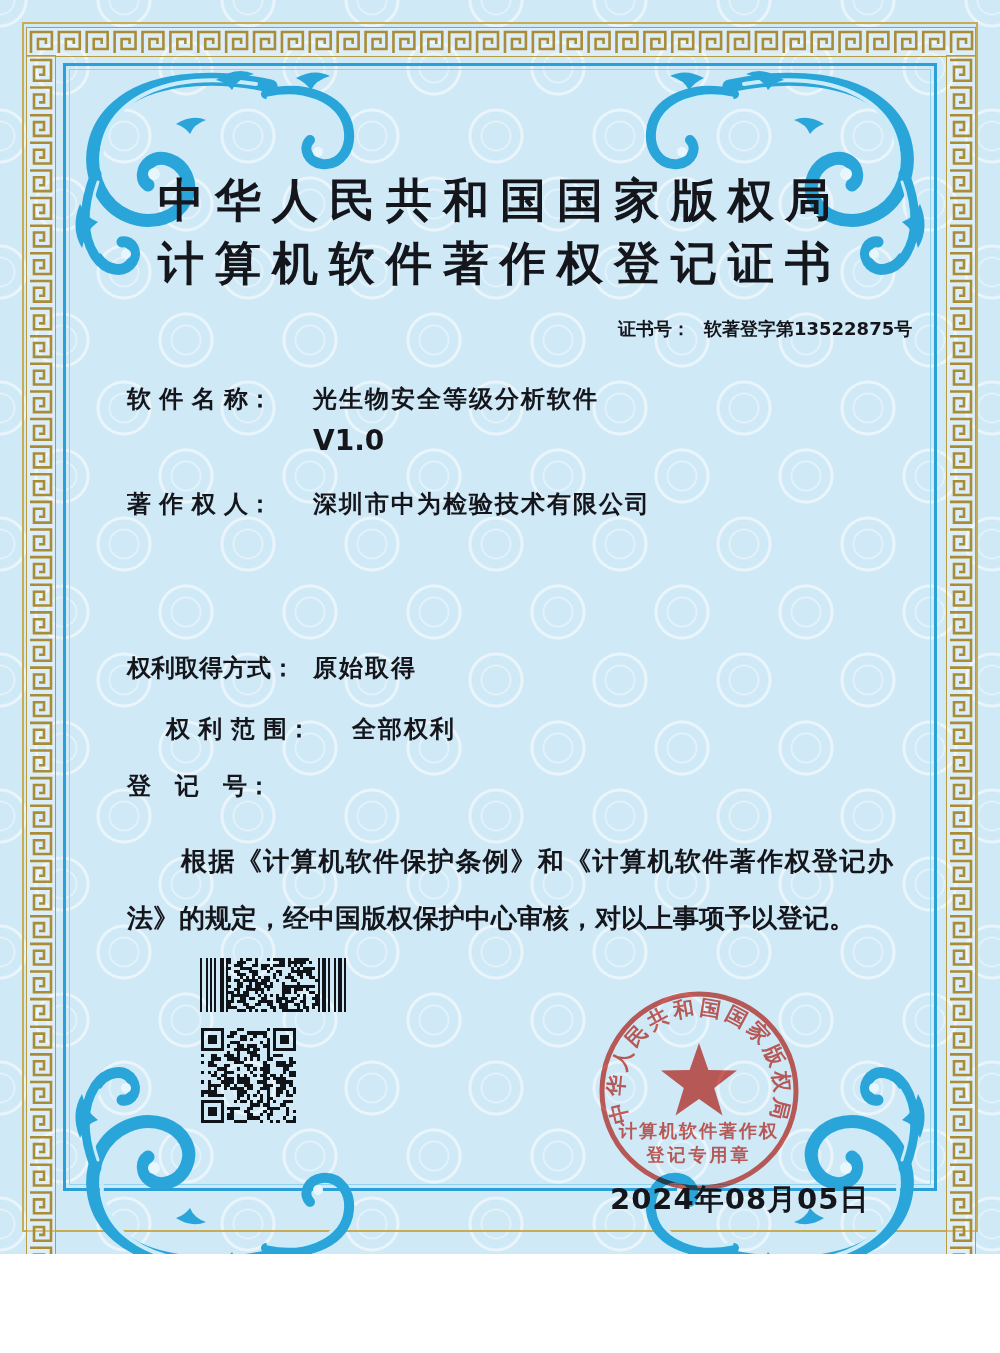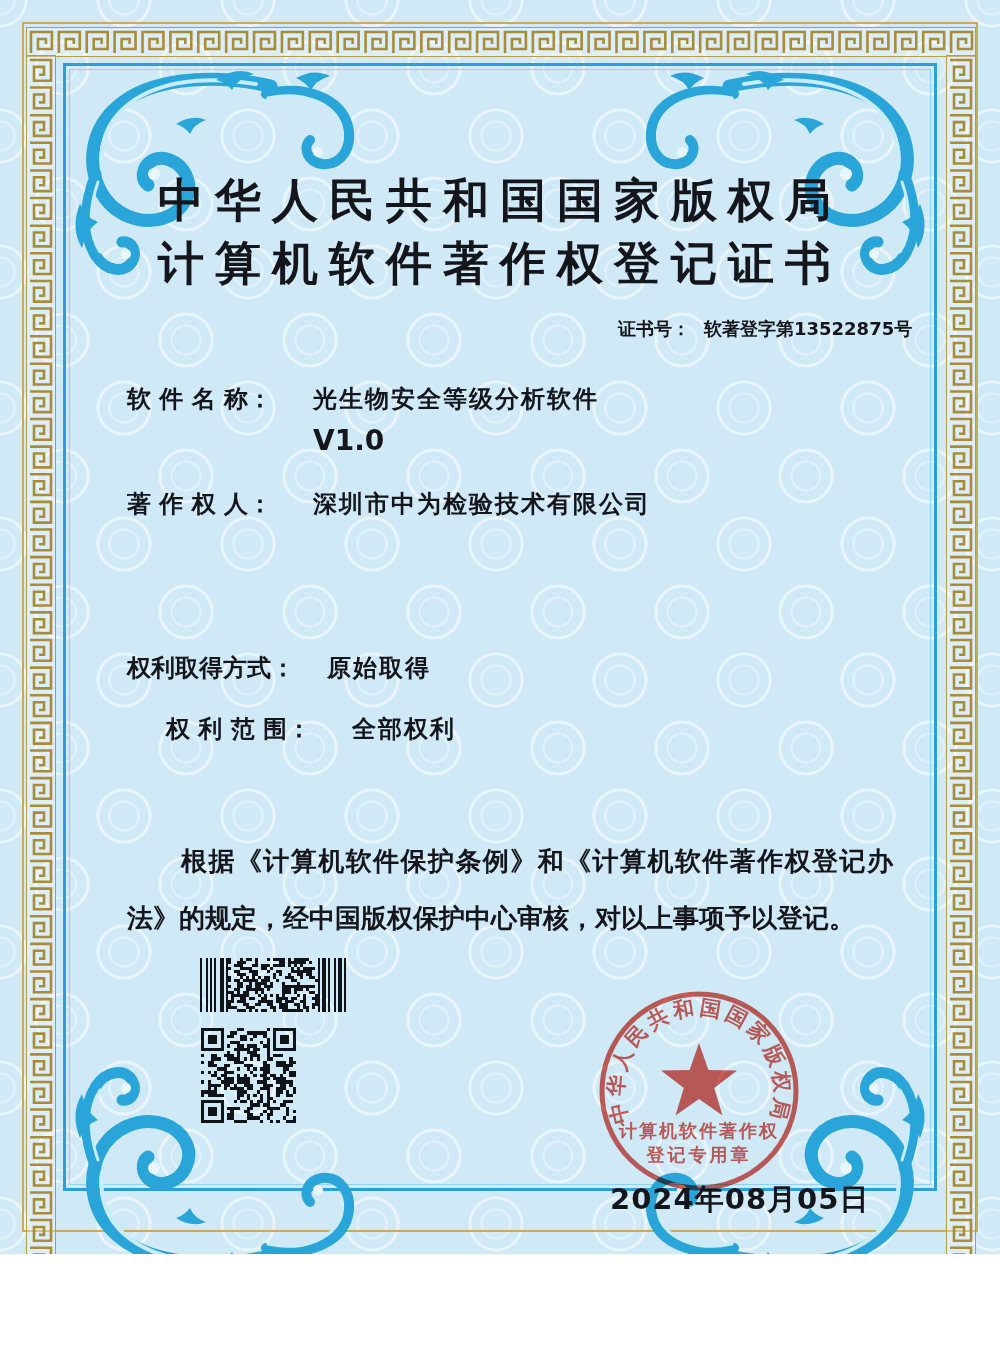--- a/index.html
+++ b/index.html
@@ -45,21 +45,21 @@
   .cert-no{position:absolute;left:618px;top:317px;z-index:3;font-weight:bold;
     color:#15161c;font-size:18px;white-space:nowrap;}
   .cert-no .lbl{margin-right:14px;}
   .field{position:absolute;left:127px;z-index:3;display:flex;font-weight:bold;
     color:#15161c;font-size:24px;white-space:nowrap;}
   .field .flabel{width:186px;flex:0 0 186px;}
   .field .fvalue{letter-spacing:2px;}
   .f1{top:383px;}
   .f1b{position:absolute;left:313px;top:424px;z-index:3;font-weight:bold;color:#15161c;font-size:28px;}
   .f2{top:488px;}
-  .f3{top:652px;gap:14px;}
+  .f3{top:652px;}
   .f4{top:713px;margin-left:39px;}
   .f5{top:770px;}
   .statement{position:absolute;left:127px;top:833px;width:766px;z-index:3;
     font-weight:bold;color:#15161c;font-size:26px;line-height:57px;
     text-indent:54px;text-align:justify;}
   .barcode{position:absolute;left:200px;top:958px;width:148px;height:54px;z-index:3;}
   .qrcode{position:absolute;left:201px;top:1028px;width:95px;height:95px;z-index:3;}
   .seal{position:absolute;left:593px;top:985px;width:212px;height:212px;z-index:4;
     opacity:0.88;mix-blend-mode:multiply;}
   .issue-date{position:absolute;left:610px;top:1180px;z-index:5;font-weight:bold;
@@ -306,20 +306,21 @@
     <span class="flabel">权利取得方式：</span>
     <span class="fvalue">原始取得</span>
   </div>
 
   <div class="field f4">
     <span class="flabel">权 利 范 围：</span>
     <span class="fvalue">全部权利</span>
   </div>
 
   <div class="field f5">
+    <span class="flabel">登　记　号：</span>
   </div>
 
   <div class="statement">根据《计算机软件保护条例》和《计算机软件著作权登记办法》的规定，经中国版权保护中心审核，对以上事项予以登记。</div>
 
   <svg class="barcode" id="barcode" viewBox="0 0 148 54" shape-rendering="crispEdges">
       <rect x="0" y="0" width="2" height="54" fill="#101418"></rect>
       <rect x="6" y="0" width="2" height="54" fill="#101418"></rect>
       <rect x="10" y="0" width="2" height="54" fill="#101418"></rect>
       <rect x="14" y="0" width="2" height="54" fill="#101418"></rect>
       <rect x="20" y="0" width="4" height="54" fill="#101418"></rect>

